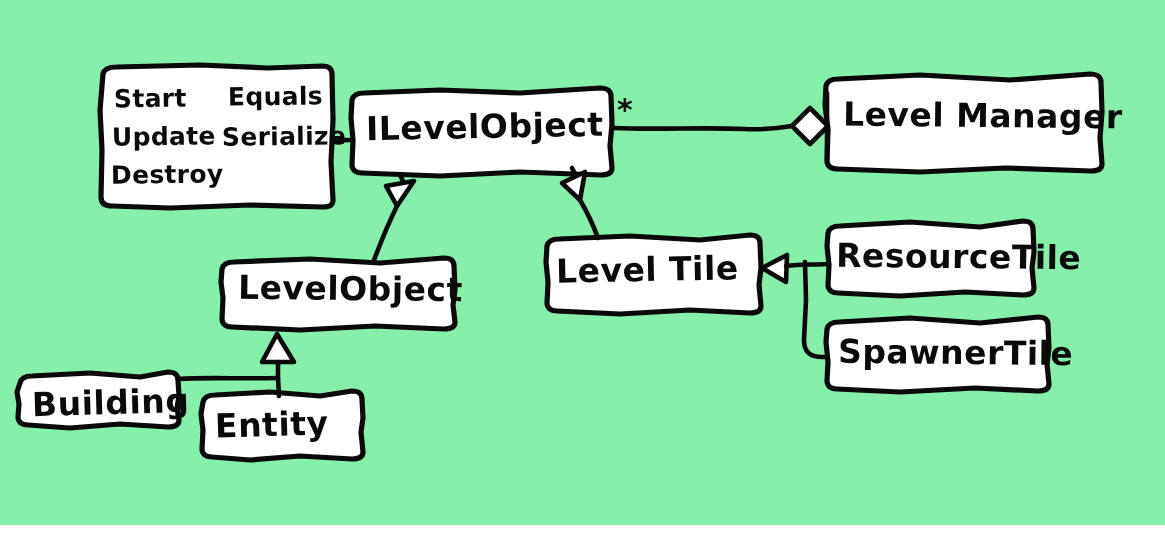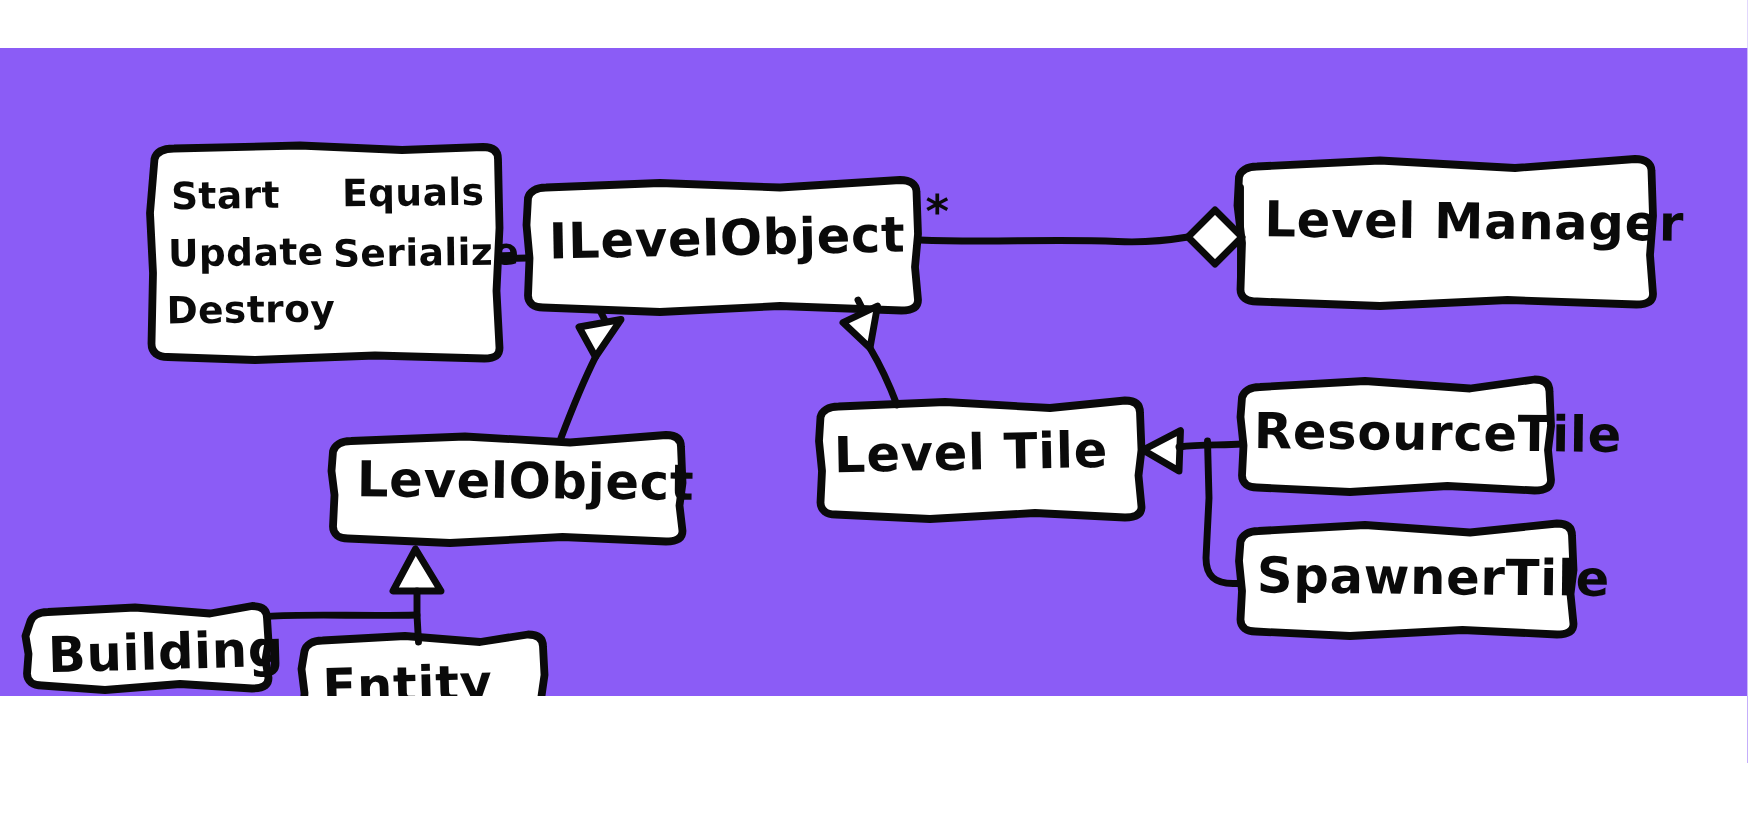--- a/index.html
+++ b/index.html
@@ -6,24 +6,23 @@
     margin: 0;
     padding: 0;
     background: #ffffff;
   }
   body {
     font-family: "DejaVu Sans", sans-serif;
   }
   #diagram-root {
     position: relative;
     width: 1165px;
-    height: 432px;
-    background: #8b5cf6;
+    height: 525px;
+    background: #86efac;
     overflow: hidden;
-    margin-top: 32px;
   }
   svg#sketch {
     position: absolute;
     left: 0;
     top: 0;
     width: 1165px;
     height: 555px;
   }
   .ink {
     fill: none;

